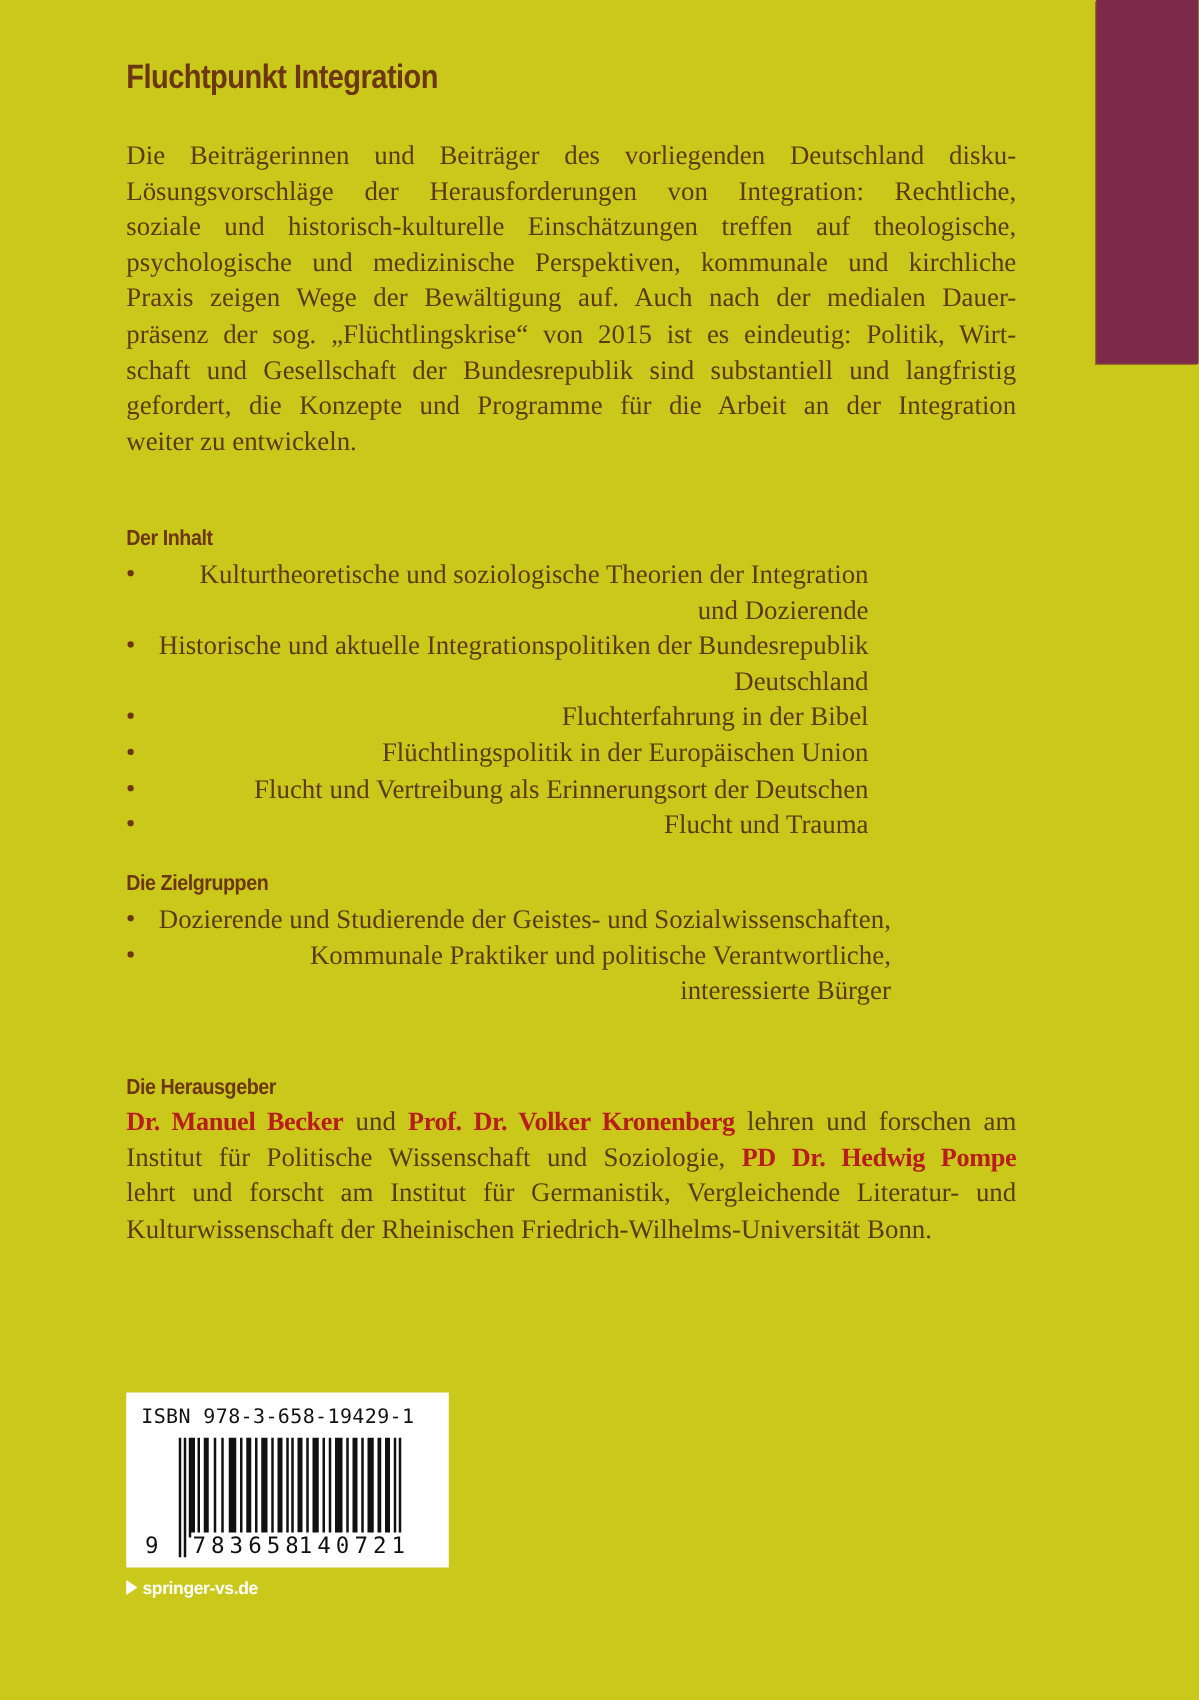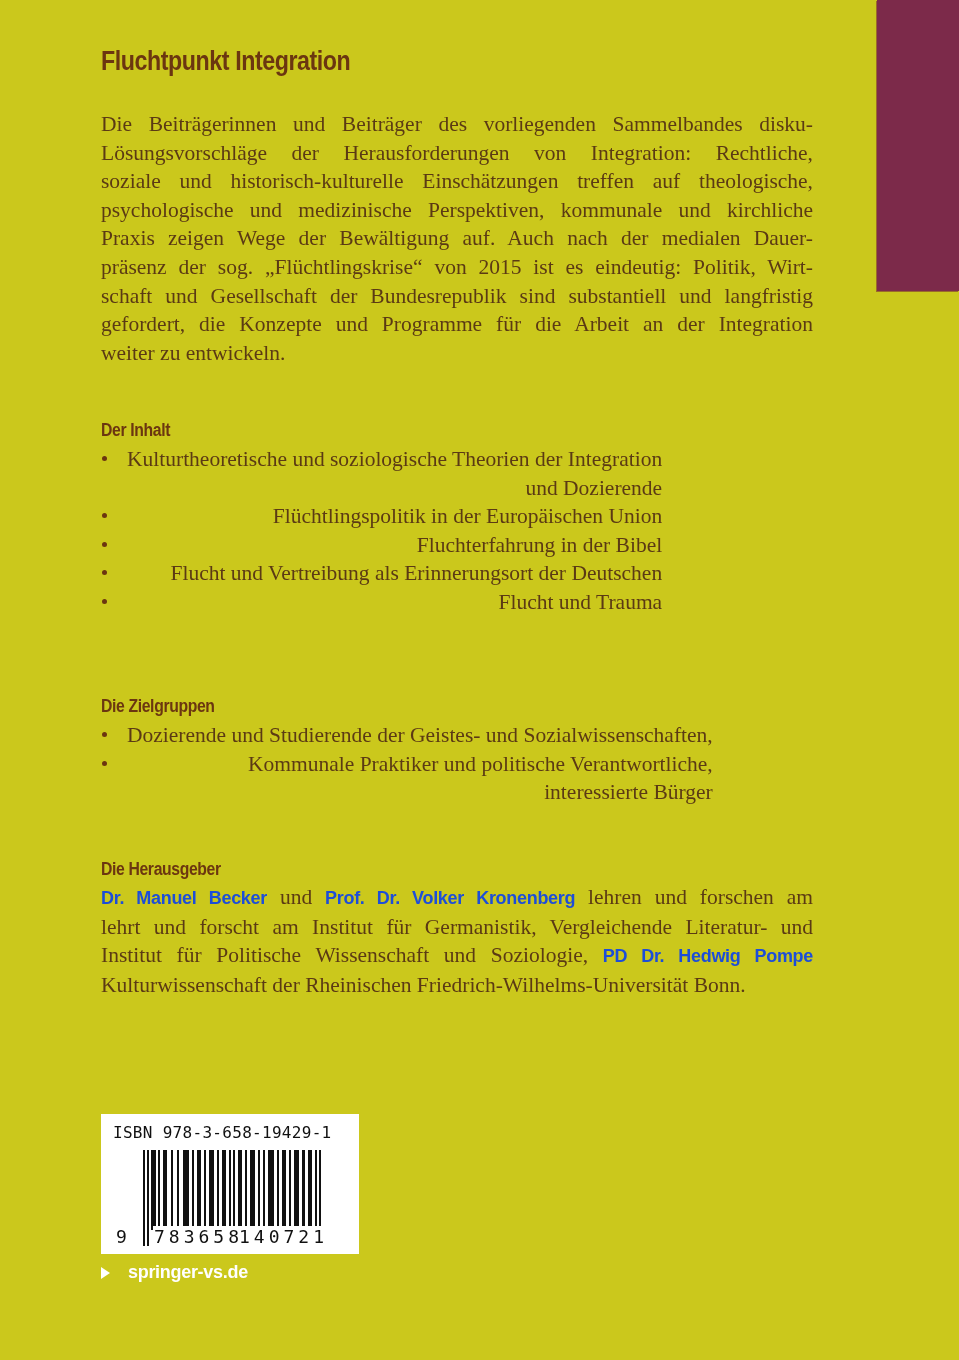--- a/index.html
+++ b/index.html
@@ -44,22 +44,22 @@
     position: absolute; left: 1px; top: 11px; width: 5px; height: 5px;
     border-radius: 50%; background: #6b3610;
   }
   ul.bullets li .line { display: block; }
   .editors {
     position: absolute; left: 101px; top: 883px; width: 712px;
   }
   .editors span.row { display: block; text-align: justify; text-align-last: justify; white-space: nowrap; }
   .editors span.row.last { text-align-last: left; }
   .editors b {
-    font-family: Liberation Sans, sans-serif; font-weight: bold;
-    font-size: 18px; color: #1d4ed8; letter-spacing: -0.3px;
+    font-family: Liberation Serif, serif; font-weight: bold;
+    font-size: 21px; color: #b91c1c; letter-spacing: -0.3px;
   }
   .barcode-box {
     position: absolute; left: 101px; top: 1114px; width: 258px; height: 140px;
     background: #ffffff;
   }
   .isbn-text {
     position: absolute; left: 12px; top: 9px;
     font-family: "DejaVu Sans Mono", monospace; font-size: 16px; color: #111;
     letter-spacing: 0.3px; white-space: nowrap;
   }
@@ -67,61 +67,66 @@
     position: absolute; left: 12px; top: 36px; width: 234px; height: 96px;
   }
   .barcode-digits {
     position: absolute; top: 112px; left: 0; width: 258px; height: 24px;
     font-family: "DejaVu Sans Mono", monospace; font-size: 18px; color: #111;
   }
   .barcode-digits span { position: absolute; top: 0; background: #fff; padding: 0 1px; }
   .website {
     position: absolute; left: 101px; top: 1262px;
     font-family: "Liberation Sans", sans-serif; font-weight: bold;
-    font-size: 18px; color: #ffffff; letter-spacing: -0.3px;
-    display: flex; align-items: center; gap: 18px;
+    font-size: 14px; color: #ffffff; letter-spacing: -0.3px;
+    display: flex; align-items: center; gap: 4px;
   }
   .arrow-icon {
     width: 0; height: 0; border-top: 6px solid transparent; border-bottom: 6px solid transparent;
     border-left: 9px solid #ffffff; display: inline-block;
   }
 </style>
 </head>
 <body>
 
 <div class="accent-block"></div>
 
 <div class="title">Fluchtpunkt Integration</div>
 
 <div class="intro serif">
-  <span>Die Beiträgerinnen und Beiträger des vorliegenden Sammelbandes disku-</span>
+  <span>Die Beiträgerinnen und Beiträger des vorliegenden Deutschland disku-</span>
   <span>Lösungsvorschläge der Herausforderungen von Integration: Rechtliche,</span>
   <span>soziale und historisch-kulturelle Einschätzungen treffen auf theologische,</span>
   <span>psychologische und medizinische Perspektiven, kommunale und kirchliche</span>
   <span>Praxis zeigen Wege der Bewältigung auf. Auch nach der medialen Dauer-</span>
   <span>präsenz der sog. „Flüchtlingskrise“ von 2015 ist es eindeutig: Politik, Wirt-</span>
   <span>schaft und Gesellschaft der Bundesrepublik sind substantiell und langfristig</span>
   <span>gefordert, die Konzepte und Programme für die Arbeit an der Integration</span>
   <span class="last">weiter zu entwickeln.</span>
 </div>
 
 <div class="section-head" style="top:420px;">Der Inhalt</div>
 <ul class="bullets serif" style="top:445px;">
   <li>
     <span class="bullet"></span>
     <span class="line">Kulturtheoretische und soziologische Theorien der Integration</span>
     <span class="line">und Dozierende</span>
   </li>
   <li>
     <span class="bullet"></span>
+    <span class="line">Historische und aktuelle Integrationspolitiken der Bundesrepublik</span>
+    <span class="line">Deutschland</span>
+  </li>
+  <li>
+    <span class="bullet"></span>
+    <span class="line">Fluchterfahrung in der Bibel</span>
+  </li>
+  <li>
+    <span class="bullet"></span>
     <span class="line">Flüchtlingspolitik in der Europäischen Union</span>
-  </li>
-  <li>
-    <span class="bullet"></span>
-    <span class="line">Fluchterfahrung in der Bibel</span>
   </li>
   <li>
     <span class="bullet"></span>
     <span class="line">Flucht und Vertreibung als Erinnerungsort der Deutschen</span>
   </li>
   <li>
     <span class="bullet"></span>
     <span class="line">Flucht und Trauma</span>
   </li>
 </ul>
@@ -140,25 +145,25 @@
 </ul>
 
 <div class="section-head" style="top:859px;">Die Herausgeber</div>
 <div class="editors serif">
   <span class="row">
     <b>Dr. Manuel Becker</b>
     <span>und</span>
     <b>Prof. Dr. Volker Kronenberg</b>
     <span>lehren und forschen am</span>
   </span>
-  <span class="row">lehrt und forscht am Institut für Germanistik, Vergleichende Literatur- und</span>
   <span class="row">
     <span>Institut für Politische Wissenschaft und Soziologie,</span>
     <b>PD Dr. Hedwig Pompe</b>
   </span>
+  <span class="row">lehrt und forscht am Institut für Germanistik, Vergleichende Literatur- und</span>
   <span class="row last">Kulturwissenschaft der Rheinischen Friedrich-Wilhelms-Universität Bonn.</span>
 </div>
 
 <div class="barcode-box">
   <div class="isbn-text">ISBN 978-3-658-19429-1</div>
   <svg class="bars" viewBox="0 0 234 96" preserveAspectRatio="none">
     <g fill="#111">
       <rect x="30" y="0" width="2" height="96"></rect>
         <rect x="34" y="0" width="2" height="96"></rect>
       <rect x="38" y="0" width="5" height="80"></rect>

